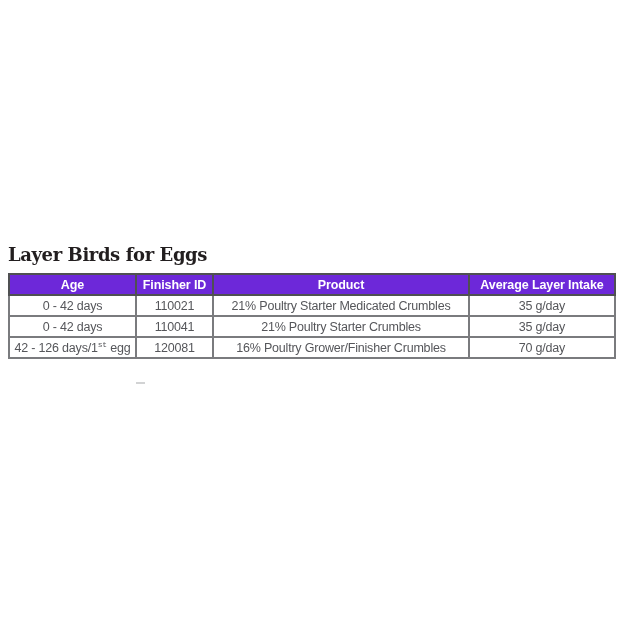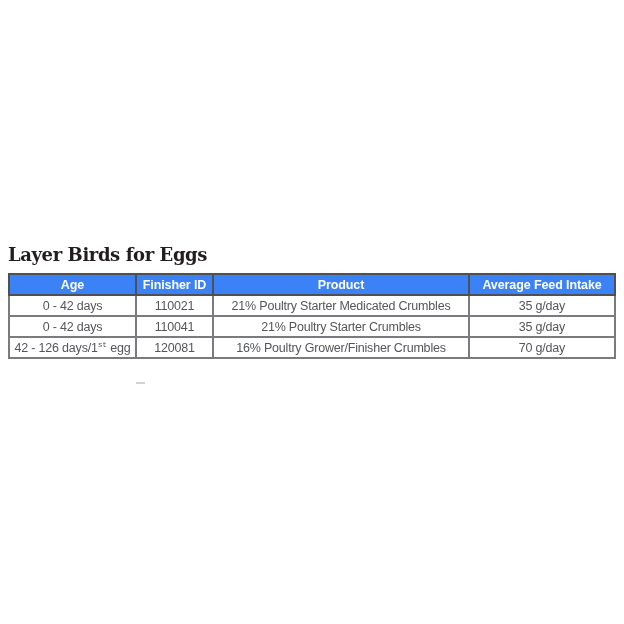--- a/index.html
+++ b/index.html
@@ -29,21 +29,21 @@
     color: #221e1f;
     margin: 0 0 7px 0;
   }
   table.feed-table {
     border-collapse: collapse;
     table-layout: fixed;
     width: 606px;
     border: 2.5px solid #454547;
   }
   table.feed-table th {
-    background: #3b82f6;
+    background: #6d28d9;
     color: #ffffff;
     font-size: 12.5px;
     font-weight: bold;
     letter-spacing: -0.1px;
     text-align: center;
     height: 19px;
     padding: 0 2px;
     border: 2px solid #4f5052;
   }
   table.feed-table td {
@@ -82,21 +82,21 @@
       <col style="width:127px">
       <col style="width:77px">
       <col style="width:256px">
       <col style="width:146px">
     </colgroup>
     <thead>
       <tr>
         <th>Age</th>
         <th>Finisher ID</th>
         <th>Product</th>
-        <th>Average Feed Intake</th>
+        <th>Average Layer Intake</th>
       </tr>
     </thead>
     <tbody>
       <tr>
         <td><span>0 - 42 days</span><sup></sup><span></span></td>
         <td>110021</td>
         <td>21% Poultry Starter Medicated Crumbles</td>
         <td>35 g/day</td>
       </tr>
       <tr>

